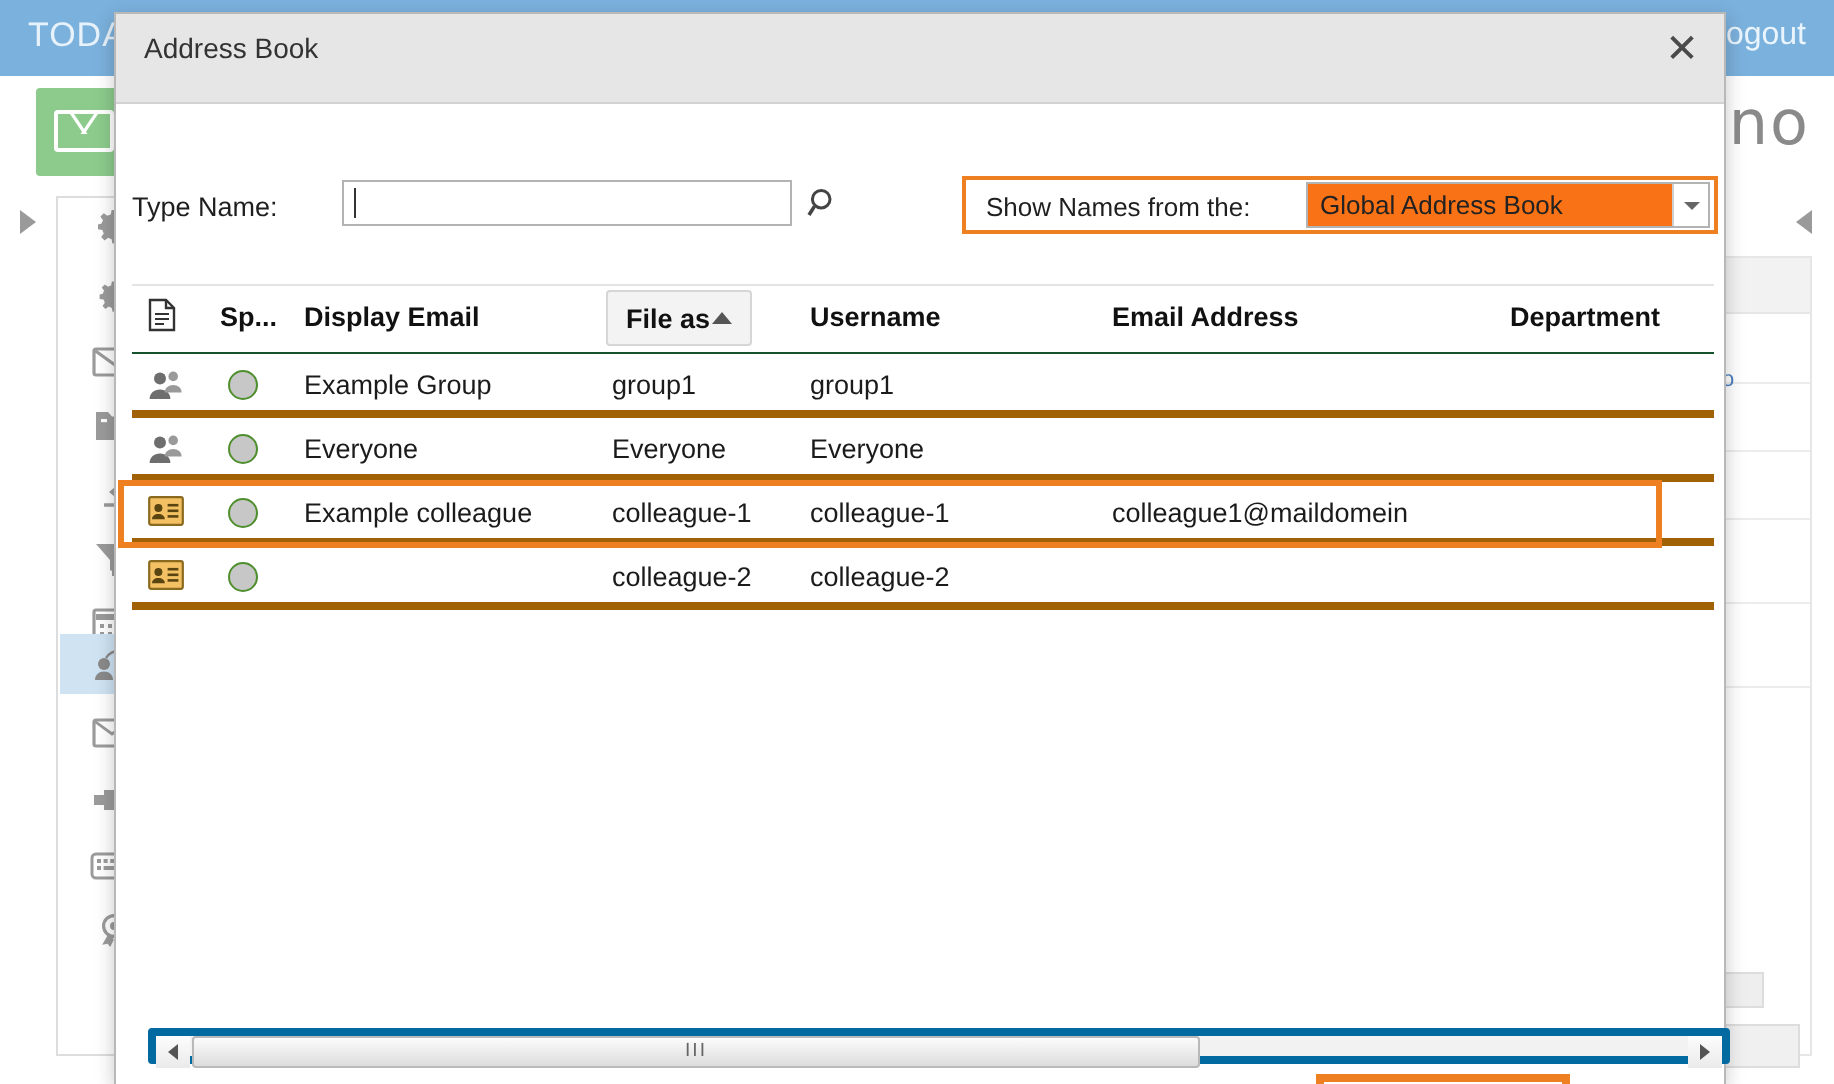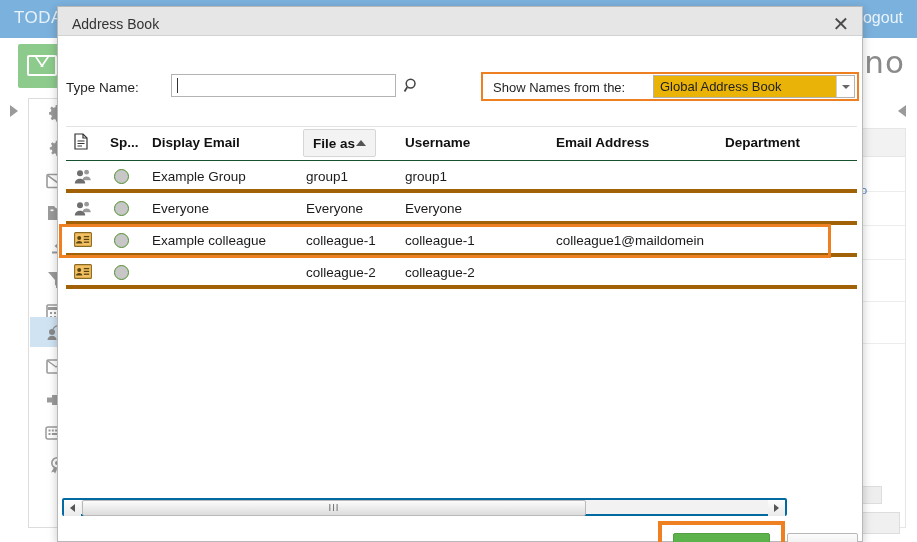--- a/index.html
+++ b/index.html
@@ -108,21 +108,21 @@
   .bg-rp-b2 { position: absolute; left: 860px; top: 512px; width: 40px; height: 22px; background: #f0f0f0; border: 1px solid #ddd; }
 
   
   .dialog {
     position: absolute; left: 57px; top: 6px; width: 806px; height: 536px;
     background: #ffffff;
     border: 1px solid #b8b8b8;
     box-shadow: 0 3px 9px rgba(0,0,0,.22);
   }
   .dlg-title {
-    position: relative; height: 29px; background: #e6e6e6;
+    position: relative; height: 45px; background: #e6e6e6;
     border-bottom: 1px solid #d2d2d2;
   }
   .dlg-title .txt {
     position: absolute; left: 14px; top: 9px;
     font-size: 14px; color: #333;
   }
   .dlg-close {
     position: absolute; right: 8px; top: 5px;
     width: 26px; height: 26px; line-height: 24px; text-align: center;
     font-size: 20px; color: #4a4a4a; cursor: pointer;
@@ -152,21 +152,21 @@
 
   .show-names-box {
     position: absolute; left: 423px; top: 36px; width: 378px; height: 29px;
     border: 2px solid #ef8021; background: #fff;
   }
   .lbl-shownames {
     position: absolute; left: 435px; top: 44px; font-size: 13px; color: #1f1f1f;
   }
   .shownames-select {
     position: absolute; left: 595px; top: 39px; width: 202px; height: 23px;
-    border: 1px solid #b3b3b3; background: #eab308;
+    border: 1px solid #b3b3b3; background: #f97316;
   }
   .shownames-select .val {
     position: absolute; left: 6px; top: 3px; font-size: 13px; color: #222;
   }
   .shownames-select .arrowbox {
     position: absolute; right: 0; top: 0; width: 18px; height: 21px;
     border-left: 1px solid #cfcfcf; background: #fff;
   }
   .shownames-select .arrowbox:after {
     content: ""; position: absolute; left: 5px; top: 9px;
@@ -213,22 +213,22 @@
     width: 15px; height: 15px; border-radius: 50%;
     background: #c7c7c7; border: 1.5px solid #4f8f2e;
   }
   .row-highlight {
     position: absolute; left: -7px; top: -1px; width: 772px; height: 34px;
     border: 3px solid #ef8021; pointer-events: none;
   }
 
   
   .hscroll {
-    position: absolute; left: 4px; top: 462px; width: 725px; height: 18px;
-    background: #f2f2f2; border: 2px solid #0369a1;
+    position: absolute; left: 16px; top: 462px; width: 791px; height: 18px;
+    background: #f2f2f2; border: 4px solid #0369a1;
     border-radius: 2px;
   }
   .hscroll .btn-l, .hscroll .btn-r {
     position: absolute; top: 0; width: 17px; height: 16px;
     background: linear-gradient(#fdfdfd,#eaeaea);
     display: flex; align-items: center; justify-content: center; cursor: pointer;
   }
   .hscroll .btn-l { left: 0; }
   .hscroll .btn-r { right: 0; }
   .hscroll .btn-l:after {
@@ -439,21 +439,21 @@
             </svg>
           </div>
           <div class="hc" style="left:44px">Sp...</div>
           <div class="hc" style="left:86px">Display Email</div>
           <div class="hc-fileas" style="left:237px">
             <span>File as</span>
             <span class="sort-asc"></span>
           </div>
           <div class="hc" style="left:339px">Username</div>
           <div class="hc" style="left:490px">Email Address</div>
-          <div class="hc" style="left:659px">Department</div>
+          <div class="hc" style="left:689px">Department</div>
         </div>
 
         <div class="grid-rows">
 
           <div class="grow">
             <div class="ico">
               <svg width="18" height="18" viewBox="0 0 18 18">
                   <circle cx="6" cy="5.2" r="3" fill="#6e6e6e"></circle>
                   <path fill="#6e6e6e" d="M0.8 15.5c0-3 2.3-4.8 5.2-4.8s5.2 1.8 5.2 4.8z"></path>
                   <circle cx="12.6" cy="4.2" r="2.4" fill="#9a9a9a"></circle>

